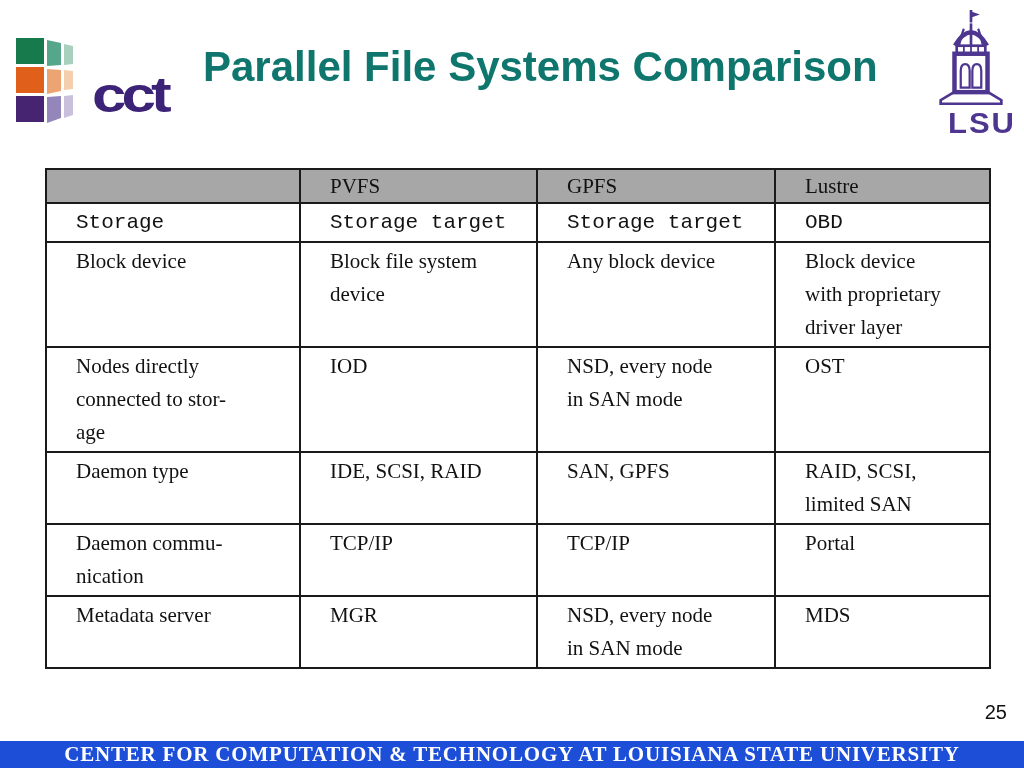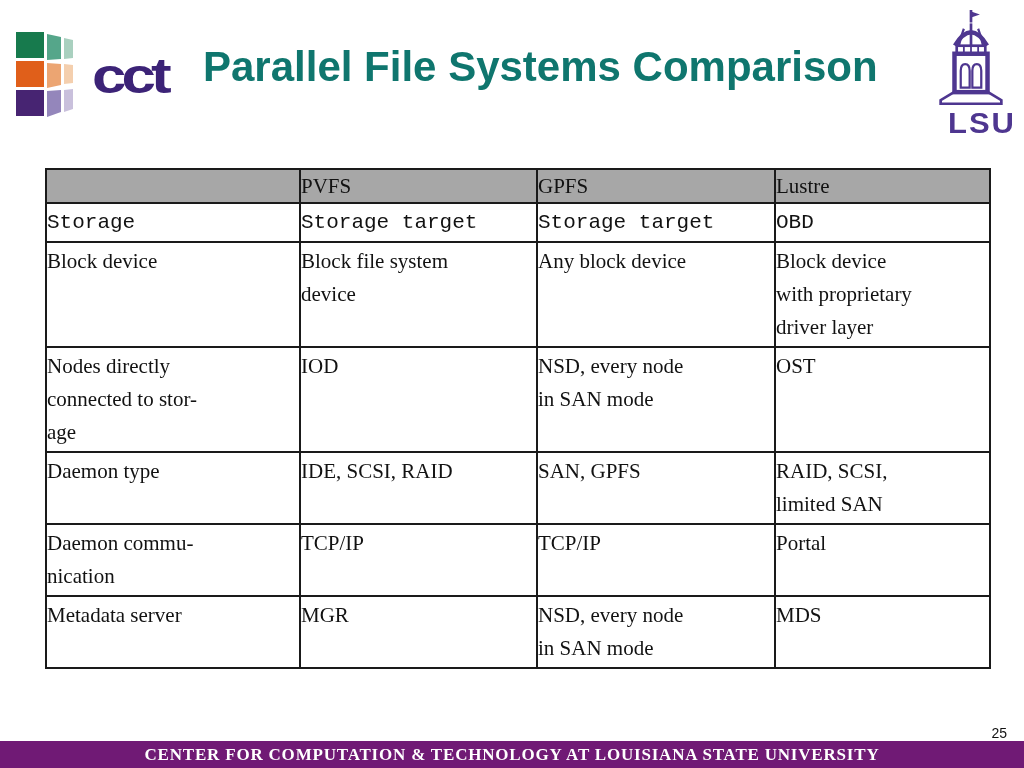--- a/index.html
+++ b/index.html
@@ -2,21 +2,21 @@
 <html><head>
 <meta charset="utf-8">
 <style>
   * { margin:0; padding:0; box-sizing:border-box; }
   body { width:1024px; height:768px; background:#e9e9e9; font-family:"Liberation Sans", sans-serif; }
   .slide {
     position:relative; width:1024px; height:768px; background:#ffffff; overflow:hidden;
   }
 
   
-  .cct-logo { position:absolute; left:16px; top:26px; width:185px; height:100px; display:flex; align-items:center; }
+  .cct-logo { position:absolute; left:16px; top:26px; width:185px; height:100px; display:flex; align-items:flex-end; }
   .cct-squares { width:62px; height:88px; }
   .cct-text {
     font-family:"Liberation Sans", sans-serif; font-weight:bold; font-style:normal;
     font-size:62px; line-height:62px; color:#3c2377; letter-spacing:-5px; margin-left:14px;
     transform:scaleY(0.82); transform-origin:center;
   }
   .slide-title {
     position:absolute; left:203px; top:42px; width:700px;
     font-family:"Liberation Sans", sans-serif; font-size:42px; line-height:50px;
     color:#0f766e; white-space:nowrap;
@@ -34,41 +34,41 @@
     border-collapse:collapse; table-layout:fixed;
     font-family:"Liberation Serif", serif; font-size:21px; color:#121212;
     border:2px solid #1a1a1a;
   }
   table.cmp col.c0 { width:254px; }
   table.cmp col.c1 { width:237px; }
   table.cmp col.c2 { width:238px; }
   table.cmp col.c3 { width:215px; }
   table.cmp th, table.cmp td {
     border:2px solid #1a1a1a; vertical-align:top; text-align:left;
-    padding:2px 8px 2px 0; line-height:33px; white-space:pre-line;
+    padding:2px 8px 2px 29px; line-height:33px; white-space:pre-line;
     font-weight:normal;
   }
   table.cmp tr.hrow  { height:32px; }
   table.cmp tr.hrow th { background:#a7a7a7; line-height:28px; }
   table.cmp tr.r0 { height:34px;font-family:Liberation Mono, monospace; }
   table.cmp tr.r1 { height:100px; }
   table.cmp tr.r2 { height:100px;margin-top:24px; }
   table.cmp tr.r3 { height:67px; }
   table.cmp tr.r4 { height:66px; }
   table.cmp tr.r5 { height:65px;border-radius:6px; }
 
   
   .page-number {
-    position:absolute; right:17px; top:725px; font-size:14px; color:#111;
+    position:absolute; right:17px; top:701px; font-size:20px; color:#111;
     font-family:"Liberation Sans", sans-serif;
   }
   .footer-bar {
     position:absolute; left:0; bottom:0; width:1024px; height:27px;
-    background:#701a75; color:#ffffff; text-align:center;
-    font-family:"Liberation Serif", serif; font-weight:bold; font-size:17px;
+    background:#1d4ed8; color:#ffffff; text-align:center;
+    font-family:"Liberation Serif", serif; font-weight:bold; font-size:21px;
     line-height:27px; letter-spacing:0.8px;
   }
 </style>
 </head>
 <body>
 
 <div class="slide">
 
   <div class="cct-logo">
     <svg class="cct-squares" viewBox="0 0 62 88" xmlns="http://www.w3.org/2000/svg">

